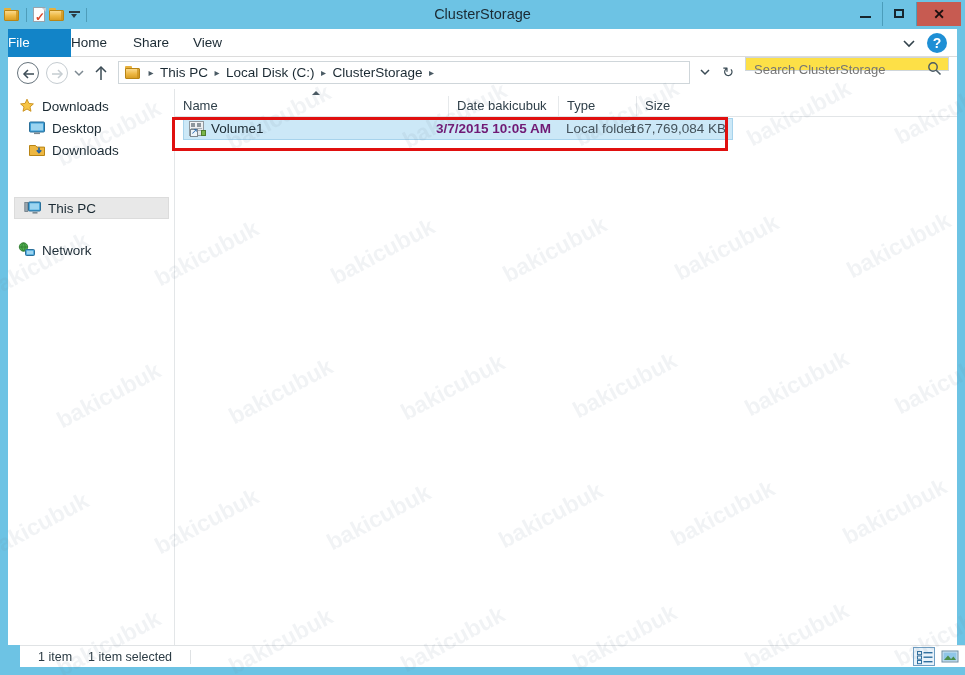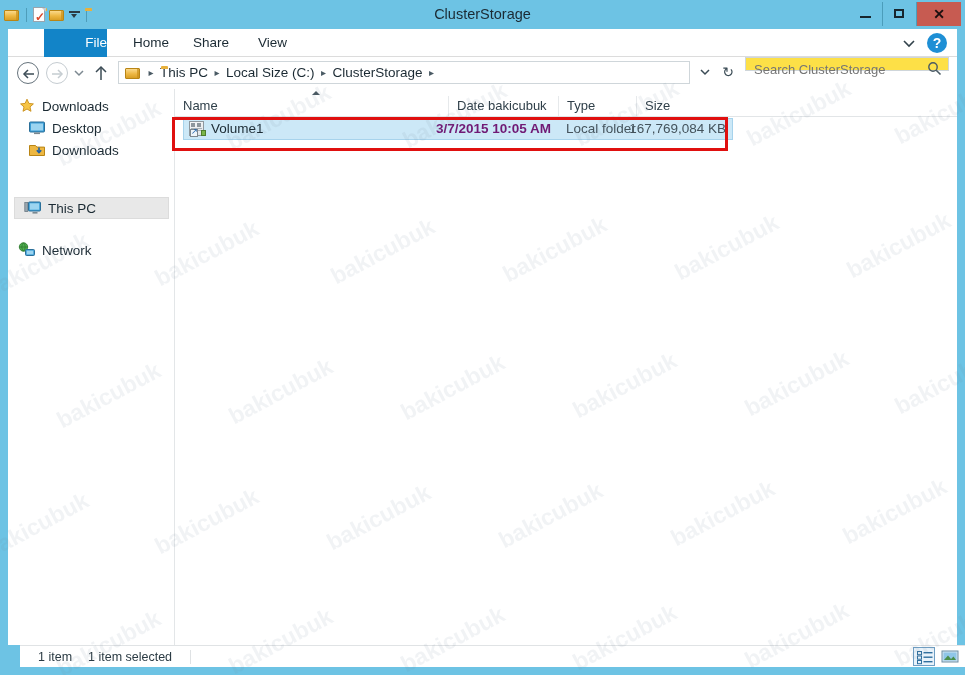--- a/index.html
+++ b/index.html
@@ -182,23 +182,22 @@
     border-bottom: 1px solid #dcdcdc;
     box-sizing: border-box;
   }
   .tab {
     position: absolute;
     top: 0;
     height: 28px;
     line-height: 28px;
     font-size: 13.5px;
     color: #1b2a33;
-    text-align: right;
+    text-align: left;
     cursor: default;
-    margin-left: 36px;
   }
   .tab-file {
     left: 0;
     width: 63px;
     background: #1284c8;
     color: #ffffff;
   }
   .tab-home  { left: 63px;  width: 62px; }
   .tab-share { left: 125px; width: 60px; }
   .tab-view  { left: 185px; width: 58px; }
@@ -632,21 +631,21 @@
 
     <div class="crumbbox">
       <div class="icon-folder-sm crumb-folder">
         <div class="tab"></div>
           <div class="body"></div>
           <div class="fold"></div>
       </div>
       <div class="crumb-sep">▸</div>
       <div class="crumb">This PC</div>
       <div class="crumb-sep">▸</div>
-      <div class="crumb">Local Size (C:)</div>
+      <div class="crumb">Local Disk (C:)</div>
       <div class="crumb-sep">▸</div>
       <div class="crumb">ClusterStorage</div>
       <div class="crumb-sep">▸</div>
     </div>
 
     <div class="addr-caret">
       <svg width="14" height="14" viewBox="0 0 14 14">
         <path d="M3 5 L7 9 L11 5" fill="none" stroke="#3b4b55" stroke-width="1.5"></path>
       </svg>
     </div>

